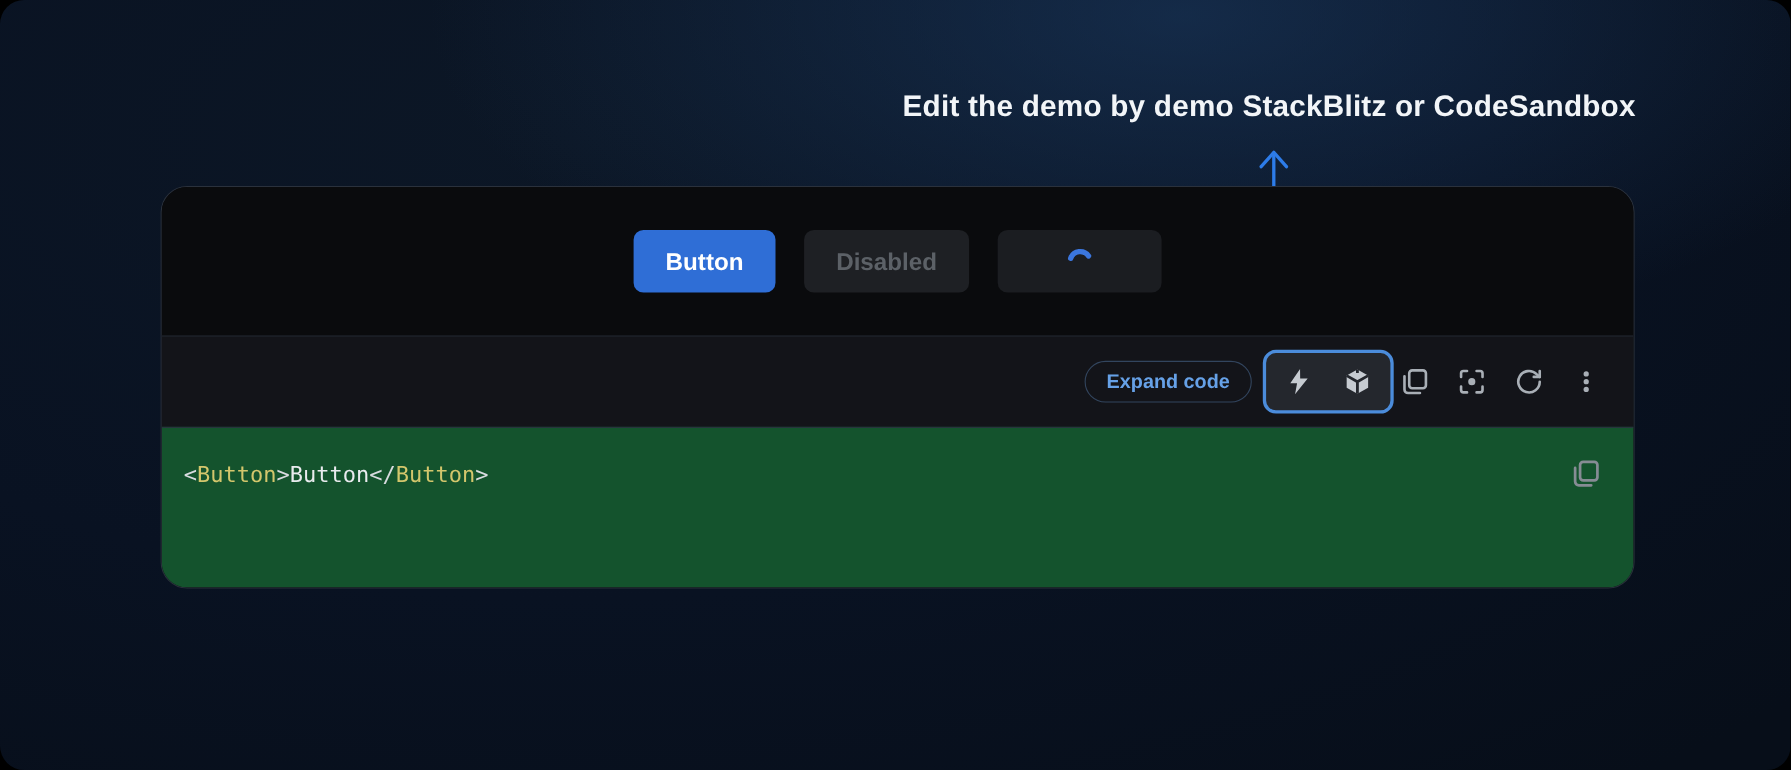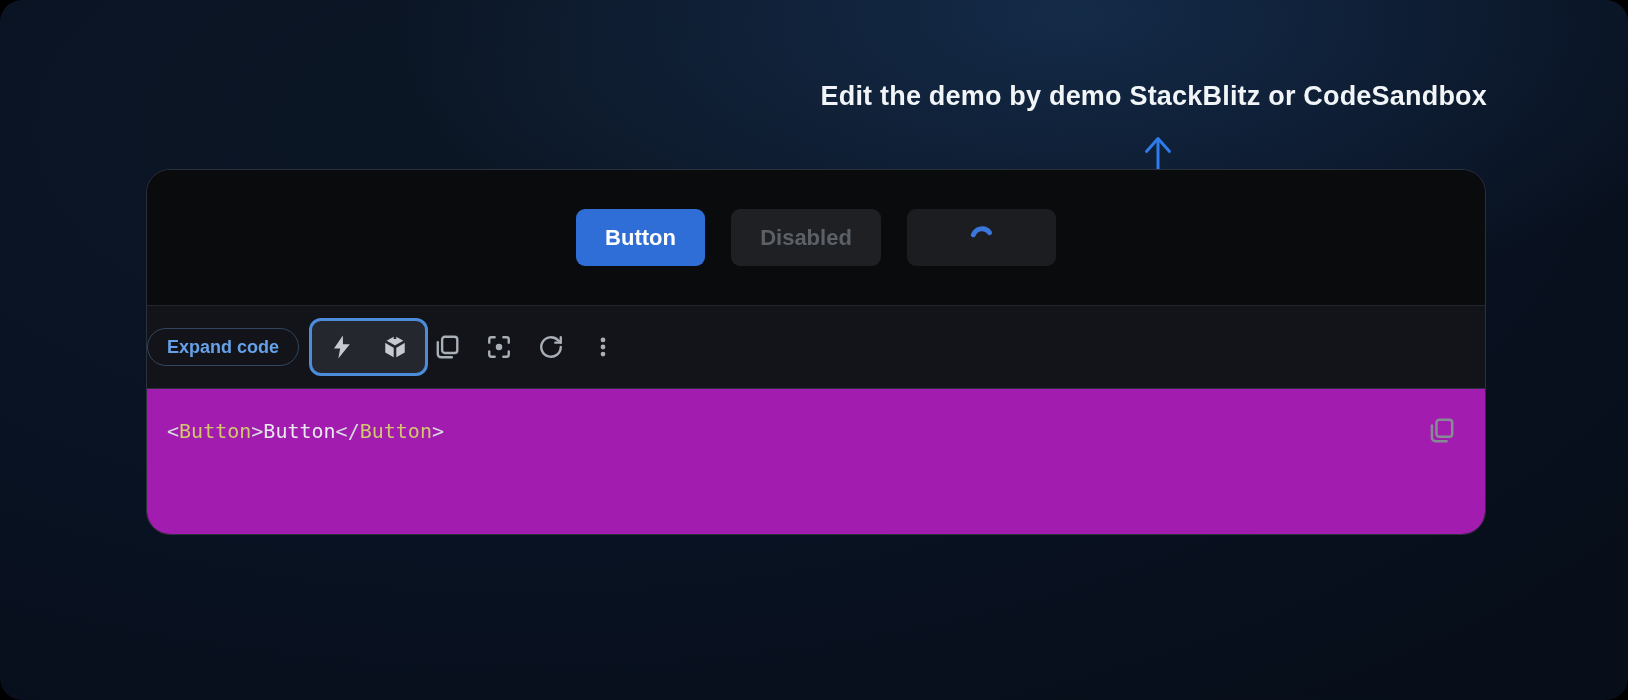--- a/index.html
+++ b/index.html
@@ -25,21 +25,21 @@
   .btn{height:57px;border:none;border-radius:9px;font-family:"Liberation Sans",sans-serif;
        font-size:22px;font-weight:700;display:flex;align-items:center;justify-content:center;cursor:pointer;}
   .btn-primary{width:129px;background:#2f6ed6;color:#ffffff;}
   .btn-disabled{width:150px;background:#1e2024;color:#5c6167;cursor:default;}
   .btn-loading{width:149px;background:#1b1d21;color:#8a9097;}
   .spinner{width:26px;height:26px;animation:spin 1s linear infinite;}
   @keyframes spin{to{transform:rotate(360deg);}}
 
   .toolbar{
     height:83px;background:#131419;border-top:1px solid #20262f;
-    display:flex;align-items:center;
+    display:flex;align-items:center;justify-content:flex-end;
     padding-right:30px;box-sizing:border-box;
   }
   .pill{
     height:38px;padding:0 19px;background:transparent;
     border:1.5px solid #32455e;border-radius:19px;
     color:#66a1e7;font-size:18px;font-weight:700;font-family:"Liberation Sans",sans-serif;
     display:flex;align-items:center;cursor:pointer;
   }
   .hl-box{
     height:58px;box-sizing:border-box;margin-left:10px;
@@ -48,21 +48,21 @@
   }
   .icon-btn{
     width:26px;height:26px;padding:0;border:none;background:none;color:#a9afb6;
     display:flex;align-items:center;justify-content:center;cursor:pointer;
   }
   .hl-box .icon-btn{color:#c6cbd1;}
   .ml26{margin-left:26px;} .ml6{margin-left:6px;}
   .icon-btn svg{width:100%;height:100%;}
 
   .codewrap{
-    flex:1;background:#a21caf;border-top:1px solid #2a3240;
+    flex:1;background:#14532d;border-top:1px solid #2a3240;
     position:relative;padding:26px 70px 0 20px;box-sizing:border-box;
   }
   .code-line{
     font-family:"DejaVu Sans Mono", monospace;
     font-size:20px;line-height:33px;white-space:pre;
   }
   .tok-punct{color:#d8dbdf}
   .tok-tag{color:#d3c66c}
   .tok-attr{color:#93d04d}
   .tok-plain{color:#e9ebee}

